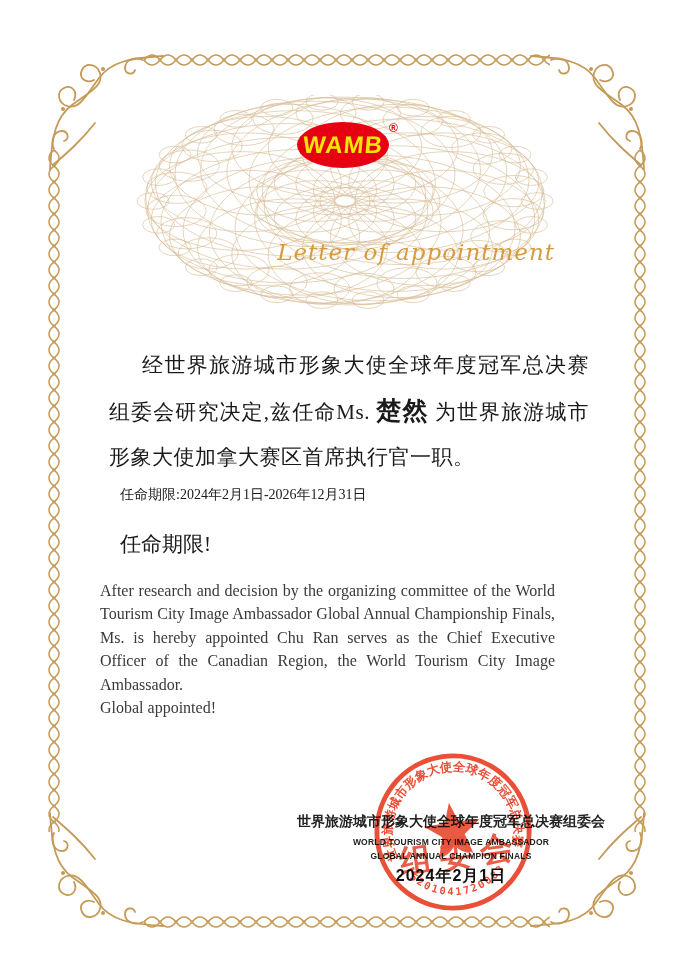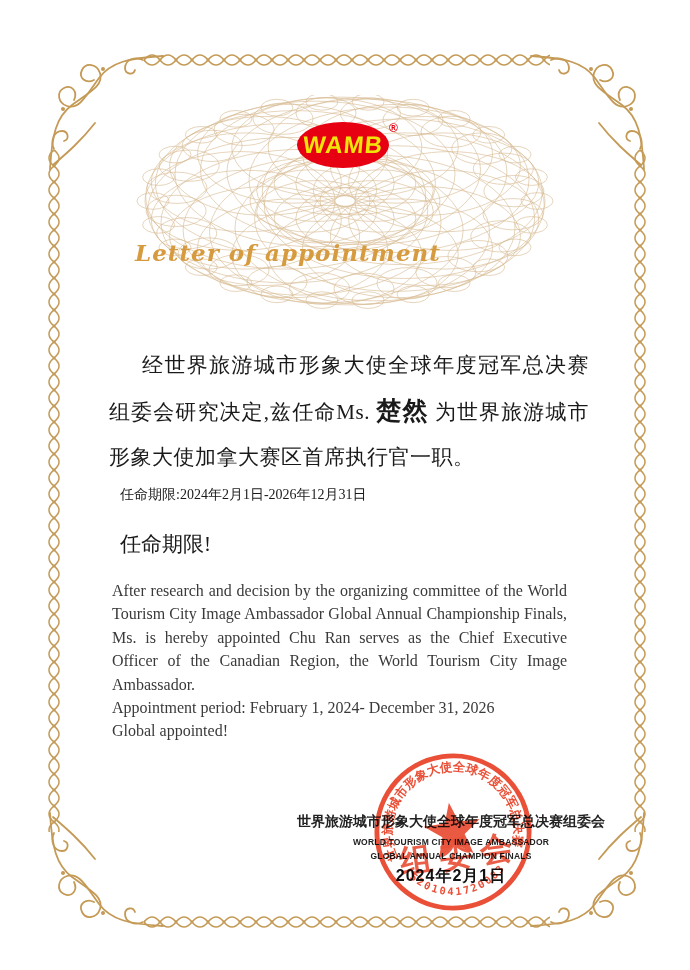--- a/index.html
+++ b/index.html
@@ -24,35 +24,35 @@
   .rosette{position:absolute;left:0;top:0;width:420px;height:215px;}
   .rosette circle{fill:none;stroke:var(--guilloche_tan);stroke-width:0.8;opacity:0.8;}
   .wamb{position:absolute;left:162px;top:27px;width:92px;height:46px;background:var(--title_red);
         border-radius:50%;display:flex;align-items:center;justify-content:center;}
   .wamb-text{color:var(--wamb_yellow);font-weight:bold;font-size:24px;letter-spacing:1px;
         transform:skewX(-5deg);font-family:"Liberation Sans",sans-serif;}
   .reg{position:absolute;left:254px;top:26px;color:var(--title_red);font-size:12px;font-weight:bold;}
   .cert-title{position:absolute;left:0;top:66px;width:100%;text-align:center;text-indent:14px;
         color:var(--title_red);font-size:70px;font-weight:bold;letter-spacing:14px;line-height:1.05;
         font-family:"Liberation Sans",sans-serif;}
-  .cert-sub{position:absolute;left:0;top:144px;width:100%;text-align:left;
-        color:var(--script_gold);font-size:23px;font-style:italic;font-weight:bold;
+  .cert-sub{position:absolute;left:0;top:144px;width:100%;text-align:right;
+        color:var(--script_gold);font-size:23px;font-style:italic;font-weight:normal;
         font-family:"DejaVu Serif",serif;letter-spacing:1px;}
 
   
   .cn{color:var(--ink);font-family:"Liberation Serif",serif;}
   .para{position:absolute;left:109px;top:343px;width:480px;font-size:21px;line-height:45px;
         text-align:justify;text-indent:33px;letter-spacing:0.5px;}
   .name{font-size:25px;font-weight:bold;}
   .term{position:absolute;left:120px;top:486px;font-size:14px;}
   .decree{position:absolute;left:120px;top:530px;font-size:21px;}
 
   
   .english{position:absolute;left:100px;top:579px;width:455px;color:var(--english_ink);
-        font-family:"Liberation Serif",serif;font-size:16px;line-height:23.4px;margin-left:12px;}
+        font-family:"Liberation Serif",serif;font-size:16px;line-height:23.4px;}
   .english .justified{text-align:justify;}
 
   
   .sig{position:absolute;left:295px;top:813px;width:312px;text-align:center;z-index:2;}
   .org-cn{font-size:14px;font-weight:bold;color:#222;white-space:nowrap;
         font-family:"Liberation Sans",sans-serif;}
   .org-en{font-size:8.5px;font-weight:bold;color:#222;letter-spacing:0.2px;margin-top:4px;
         font-family:"Liberation Sans",sans-serif;}
   .org-en.first{margin-top:6px;}
   .date{font-size:16px;font-weight:bold;color:#111;margin-top:5px;letter-spacing:1px;
@@ -219,21 +219,20 @@
     <span class="reg">®</span>
     <div class="cert-sub">Letter of appointment</div>
   </div>
 
   <p class="para cn"><span>经世界旅游城市形象大使全球年度冠军总决赛组委会研究决定,兹任命Ms. </span><span class="name">楚然</span><span> 为世界旅游城市形象大使加拿大赛区首席执行官一职。</span></p>
   <p class="term cn">任命期限:2024年2月1日-2026年12月31日</p>
   <p class="decree cn">任命期限!</p>
 
   <div class="english">
     <p class="justified">After research and decision by the organizing committee of the World Tourism City Image Ambassador Global Annual Championship Finals, Ms. is hereby appointed Chu Ran serves as the Chief Executive Officer of the Canadian Region, the World Tourism City Image Ambassador.</p>
-    <p>Appointment period: February 1, 2024- December 31, 2026</p>
     <p>Global appointed!</p>
   </div>
 
   <div class="sig">
     <div class="org-cn">世界旅游城市形象大使全球年度冠军总决赛组委会</div>
     <div class="org-en first">WORLD TOURISM CITY IMAGE AMBASSADOR</div>
     <div class="org-en">GLOBAL ANNUAL CHAMPION FINALS</div>
     <div class="date">2024年2月1日</div>
   </div>
 

